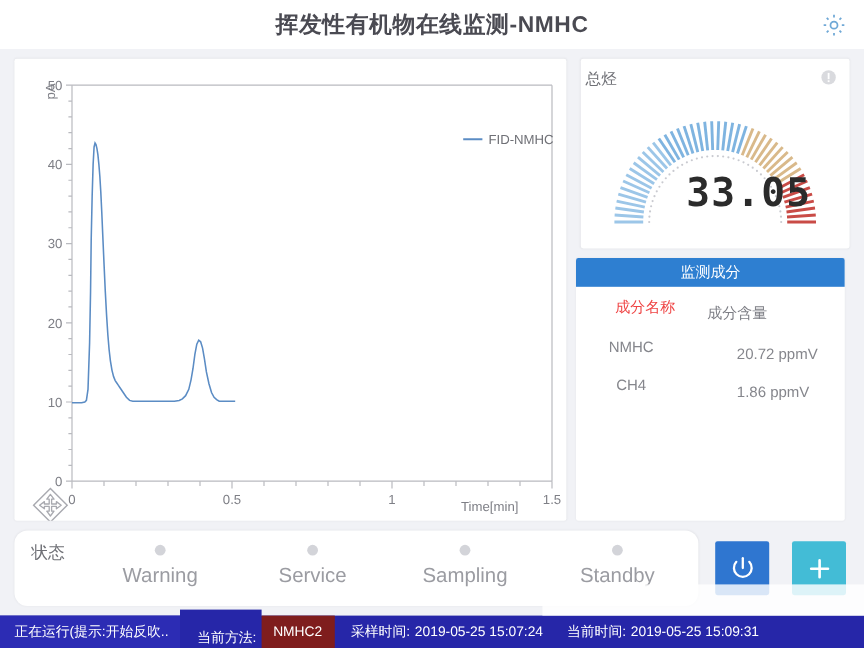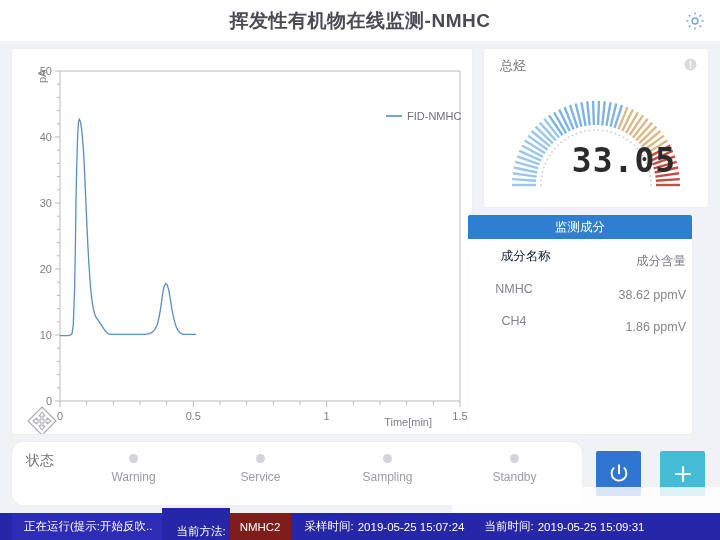--- a/index.html
+++ b/index.html
@@ -65,21 +65,21 @@
   .gauge-card {
     position: absolute;
     left: 484px; top: 8px;
     width: 224px; height: 158px;
     background: #ffffff;
     border-radius: 2px;
     box-shadow: 0 0 2px rgba(0,0,0,0.06);
   }
   .gauge-label {
     position: absolute;
-    left: 16px; top: 8px;
+    left: 4px; top: 8px;
     font-size: 13px;
     color: #6f7076;
   }
   .info-icon {
     position: absolute;
     right: 10px; top: 8px;
     width: 15px; height: 15px;
     cursor: pointer;
   }
   .gauge-wrap {
@@ -96,21 +96,21 @@
     font-size: 33px;
     font-weight: bold;
     color: #2b2b2b;
     letter-spacing: 1px;
     padding-left: 28px;
   }
 
   
   .table-card {
     position: absolute;
-    left: 468px; top: 174px;
+    left: 480px; top: 174px;
     width: 224px; height: 219px;
     background: #ffffff;
     border-radius: 2px;
     box-shadow: 0 0 2px rgba(0,0,0,0.06);
     overflow: hidden;
   }
   .table-head {
     height: 24px;
     background: #2e7fd1;
     color: #ffffff;
@@ -122,25 +122,25 @@
   .table-cols {
     display: flex;
     height: 34px;
     align-items: center;
     padding: 0 6px;
   }
   .table-cols .c1, .table-row .c1 {
     flex: 1;
     text-align: center;
     font-size: 12.5px;
-    color: #0f172a;
+    color: #ef4444;
   }
   .table-cols .c2, .table-row .c2 {
     flex: 1.05;
-    text-align: right;
+    text-align: left;
     font-size: 12.5px;
     color: #7c7d84;
     margin-top: 11px;
   }
   .table-row {
     display: flex;
     height: 32px;
     align-items: center;
     padding: 0 6px;
     gap: 48px;
@@ -179,21 +179,21 @@
   }
   .status-dot {
     width: 9px; height: 9px;
     border-radius: 50%;
     background: #d3d4d9;
     margin-top: 6px;
   }
   .status-dot.on { background: #4fd24f; }
   .status-name {
     margin-top: 7px;
-    font-size: 12px;
+    font-size: 17px;
     color: #9b9ca2;
   }
 
   
   .act-btn {
     position: absolute;
     width: 45px; height: 45px;
     border: none;
     border-radius: 2px;
     cursor: pointer;
@@ -212,21 +212,21 @@
     left: 0; top: 513px;
     width: 720px; height: 27px;
     background: #2626a8;
     display: flex;
     align-items: center;
     color: #ffffff;
     font-size: 11.5px;
     white-space: nowrap;
   }
   .bb-seg { display: flex; align-items: center; height: 27px; }
-  .bb-running { background: #2c2cb4; padding: 0 10px 0 12px; margin-left: 12px; }
+  .bb-running { background: #2c2cb4; padding: 0 10px 0 12px; }
   .bb-method-lbl { padding: 10px 4px 0 14px; background: #2626a8; }
   .bb-method-val { background: #7f1d1d; padding: 0 10px; height:27px; display:flex; align-items:center; }
   .bb-time { padding: 0 6px 0 14px; }
   .bb-time .val { margin-left: 4px; }
 
   
   .watermark {
     position: absolute;
     left: 452px; top: 487px;
     width: 268px; height: 26px;
@@ -446,21 +446,21 @@
   </div>
 
   <div class="table-card">
     <div class="table-head">监测成分</div>
     <div class="table-cols">
       <div class="c1">成分名称</div>
       <div class="c2">成分含量</div>
     </div>
     <div class="table-row">
       <div class="c1">NMHC</div>
-      <div class="c2">38.62 ppmV</div>
+      <div class="c2">20.72 ppmV</div>
     </div>
     <div class="table-row">
       <div class="c1">CH4</div>
       <div class="c2">1.86 ppmV</div>
     </div>
   </div>
 
   <div class="status-card">
     <div class="status-title">状态</div>
     <div class="status-items" id="status-items">

